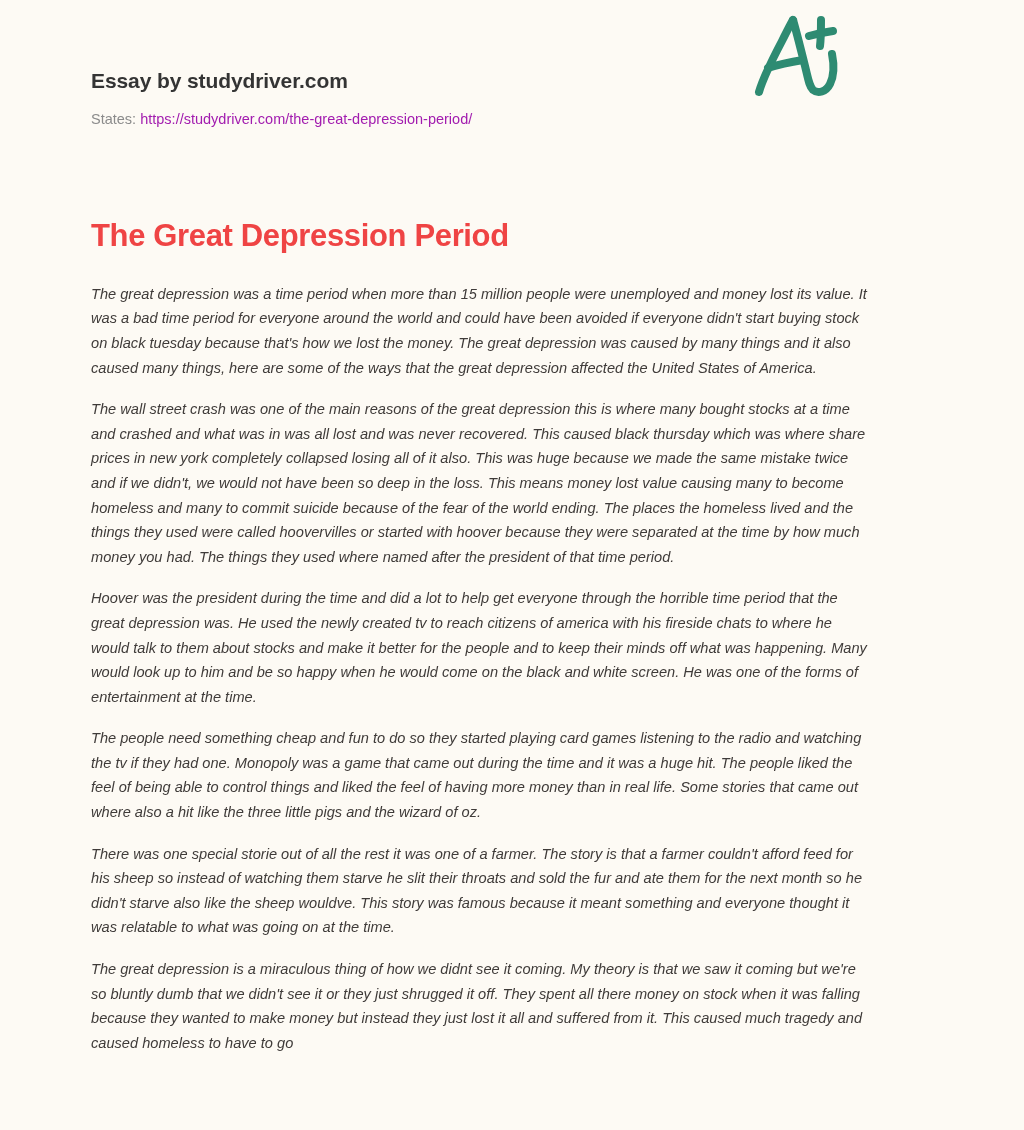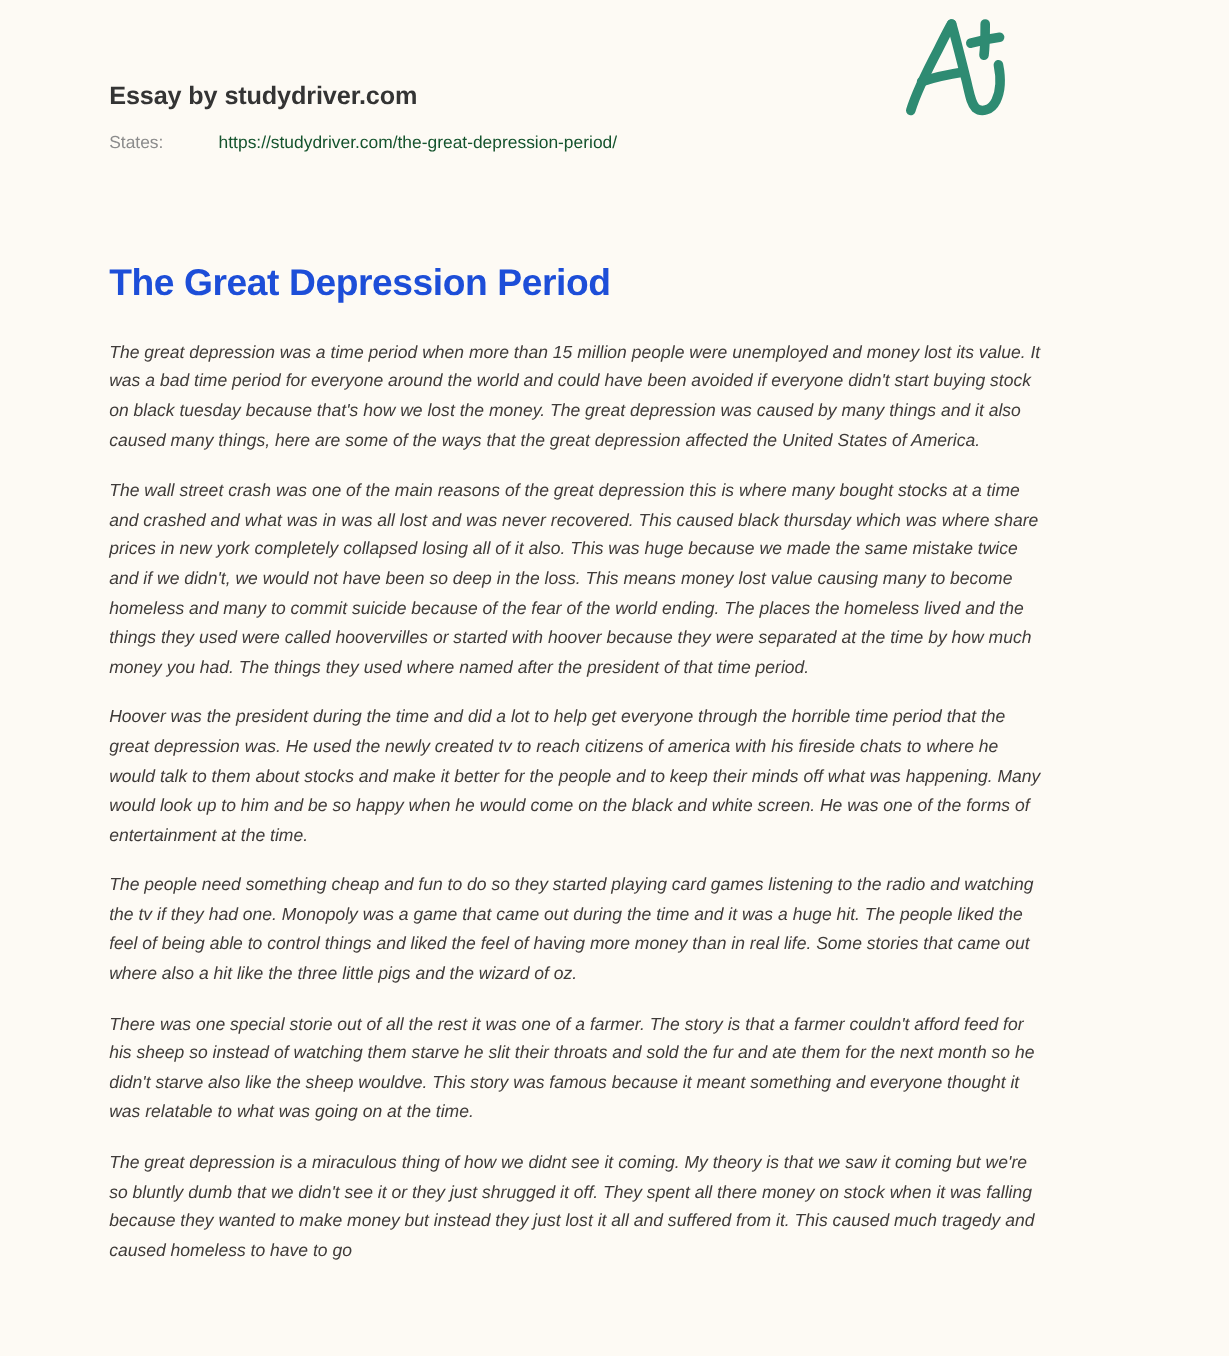--- a/index.html
+++ b/index.html
@@ -49,23 +49,22 @@
     line-height: 1.3;
     color: #8b8b8b;
     white-space: nowrap;
   }
 
   .source-label {
     color: #8b8b8b;
   }
 
   .source-url {
-    color: #14532d;
+    color: #a21caf;
     text-decoration: none;
-    margin-left: 42px;
   }
 
   
   .brand-logo {
     position: absolute;
     top: 8px;
     right: 98px;
     width: 104px;
     height: 96px;
     line-height: 0;
@@ -78,21 +77,21 @@
 
   
   .article {
     padding: 0 78px 0 91px;
     margin-top: 88px;
   }
 
   .article-title {
     font-size: 31px;
     font-weight: bold;
-    color: #1d4ed8;
+    color: #ef4444;
     letter-spacing: -0.35px;
     line-height: 1.25;
     margin: 0 0 26px 0;
   }
 
   .article-body p {
     font-size: 14.6px;
     line-height: 24.6px;
     color: #3f3b39;
     margin: 0 0 17px 0;

